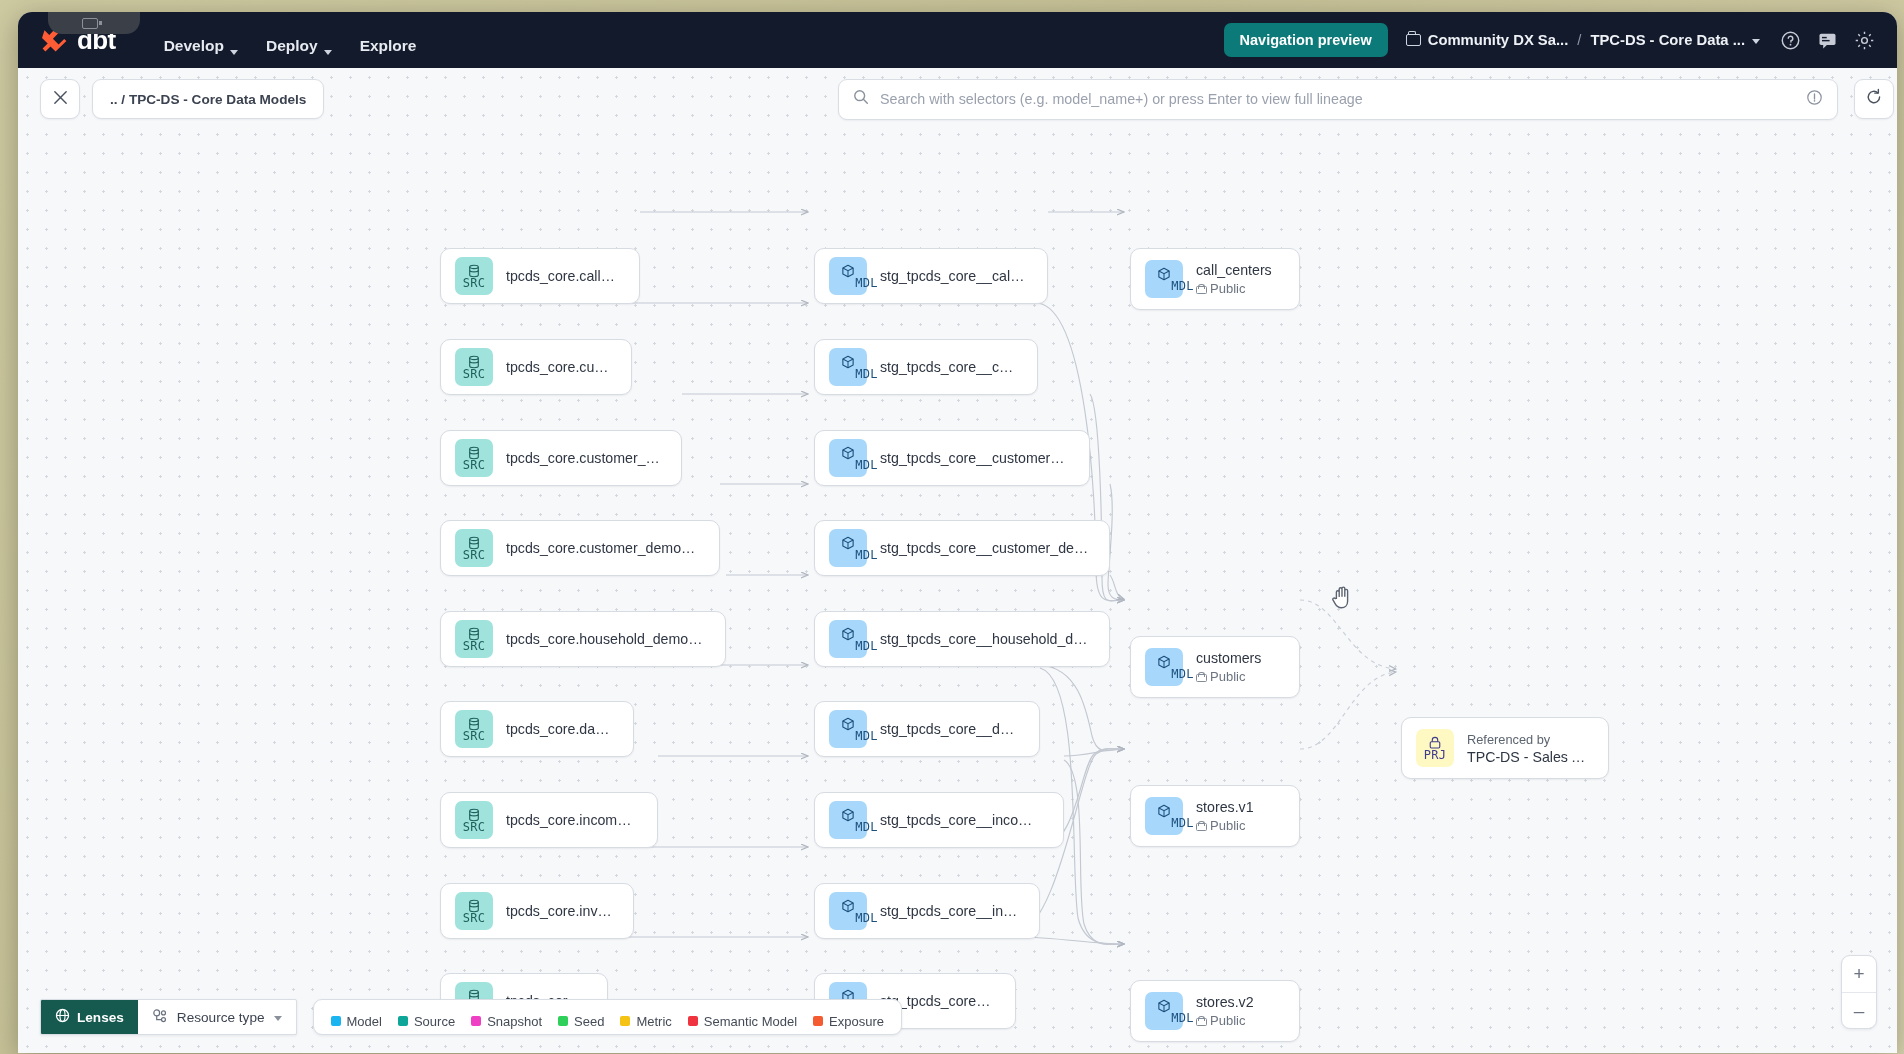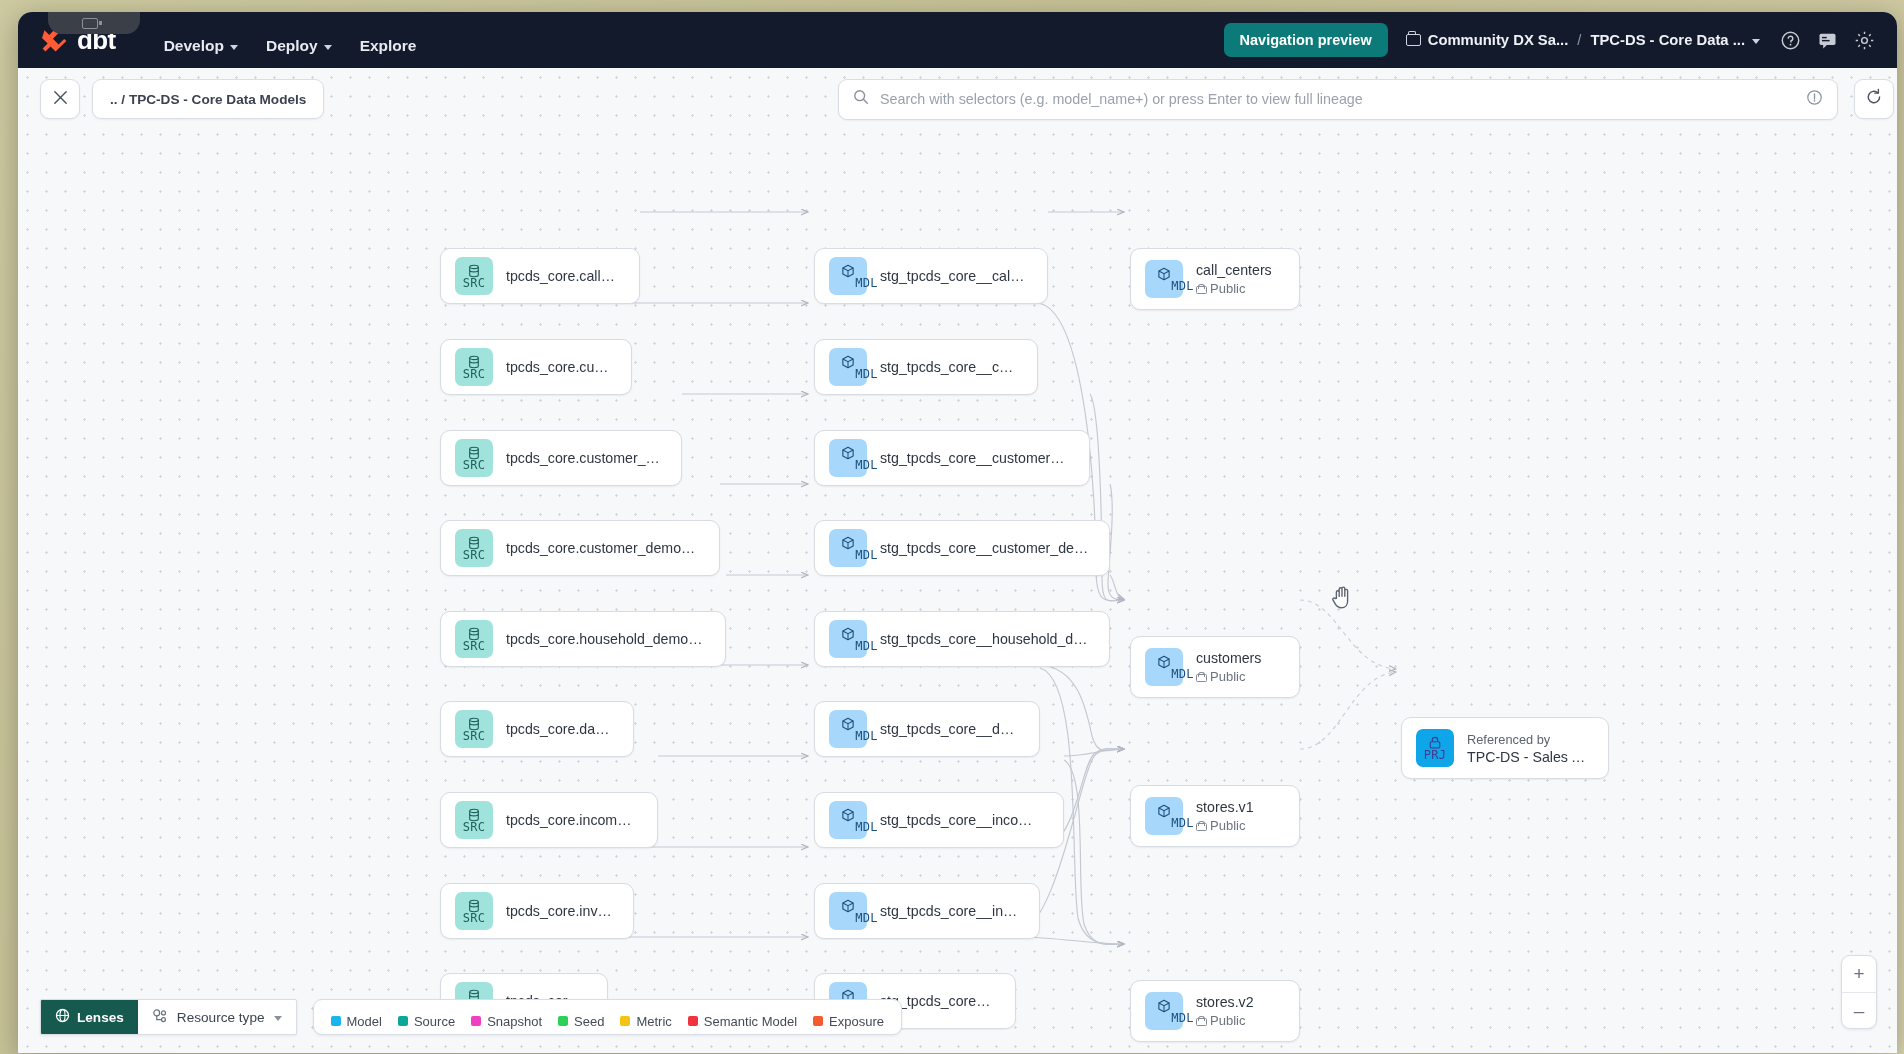--- a/index.html
+++ b/index.html
@@ -36,21 +36,21 @@
   
   #topnav {
     position: relative; height: 56px; background: #131a2b;
     display: flex; align-items: center; padding: 0 22px;
     color: #fff; z-index: 10;
   }
   .brand { display: flex; align-items: center; gap: 7px; margin-right: 34px; }
   .brand .logo { width: 30px; height: 30px; position: relative; }
   .brand .word { font-size: 26px; font-weight: 700; letter-spacing: -.6px; color:#fff; }
   .nav-link {
-    display: flex; align-items: center; gap: 6px;
+    display: flex; align-items: flex-end; gap: 6px;
     font-size: 15.5px; font-weight: 600; color: #e7eaf0;
     padding: 6px 14px; border-radius: 6px; cursor: pointer; margin-top: 12px;
   }
   .caret { width: 0; height: 0; border-left: 4px solid transparent;
     border-right: 4px solid transparent; border-top: 5px solid #cfd5e0; margin-top:2px;}
   .spacer { flex: 1; }
   #nav-preview-btn {
     background: #0c7a78; color: #fff; font-size: 14.5px; font-weight: 600;
     padding: 9px 16px; border-radius: 7px; cursor: pointer; margin-right: 18px;
   }
@@ -117,21 +117,21 @@
     display:flex; flex-direction:column; align-items:center; justify-content:center;
     gap: 0px;
   }
   .badge .glyph { height: 15px; display:flex; align-items:center; }
   .badge .btxt { font-size: 12px; font-weight: 400; letter-spacing: .3px;
      font-family:"DejaVu Sans Mono", monospace; line-height: 11px; }
   .badge-src { background:#9fe3dc; }
   .badge-src .btxt { color:#1f5f5b; }
   .badge-mdl { background:#a7d8fb; }
   .badge-mdl .btxt { color:#1c4f7c;padding-left:37px; }
-  .badge-prj { background:#0ea5e9; }
+  .badge-prj { background:#fef9c3; }
   .badge-prj .btxt { color:#413b8e; }
 
   .node-text { display:flex; flex-direction:column; justify-content:center; min-width:0; }
   .node-title { font-size: 14.2px; color:#2f3643; white-space: nowrap;
      overflow:hidden; text-overflow: ellipsis; line-height: 18px; }
   .node-sub { font-size: 13px; color:#6c7480; display:flex; align-items:center;
      gap: 5px; line-height: 17px; margin-top: 1px; }
   .node-kicker { font-size: 12.8px; color:#5c646f; line-height:17px; }
   .lock { width: 9px; height: 10px; position: relative; display:inline-block; }
   .lock:before{content:"";position:absolute;left:0;bottom:0;width:9px;height:6px;

